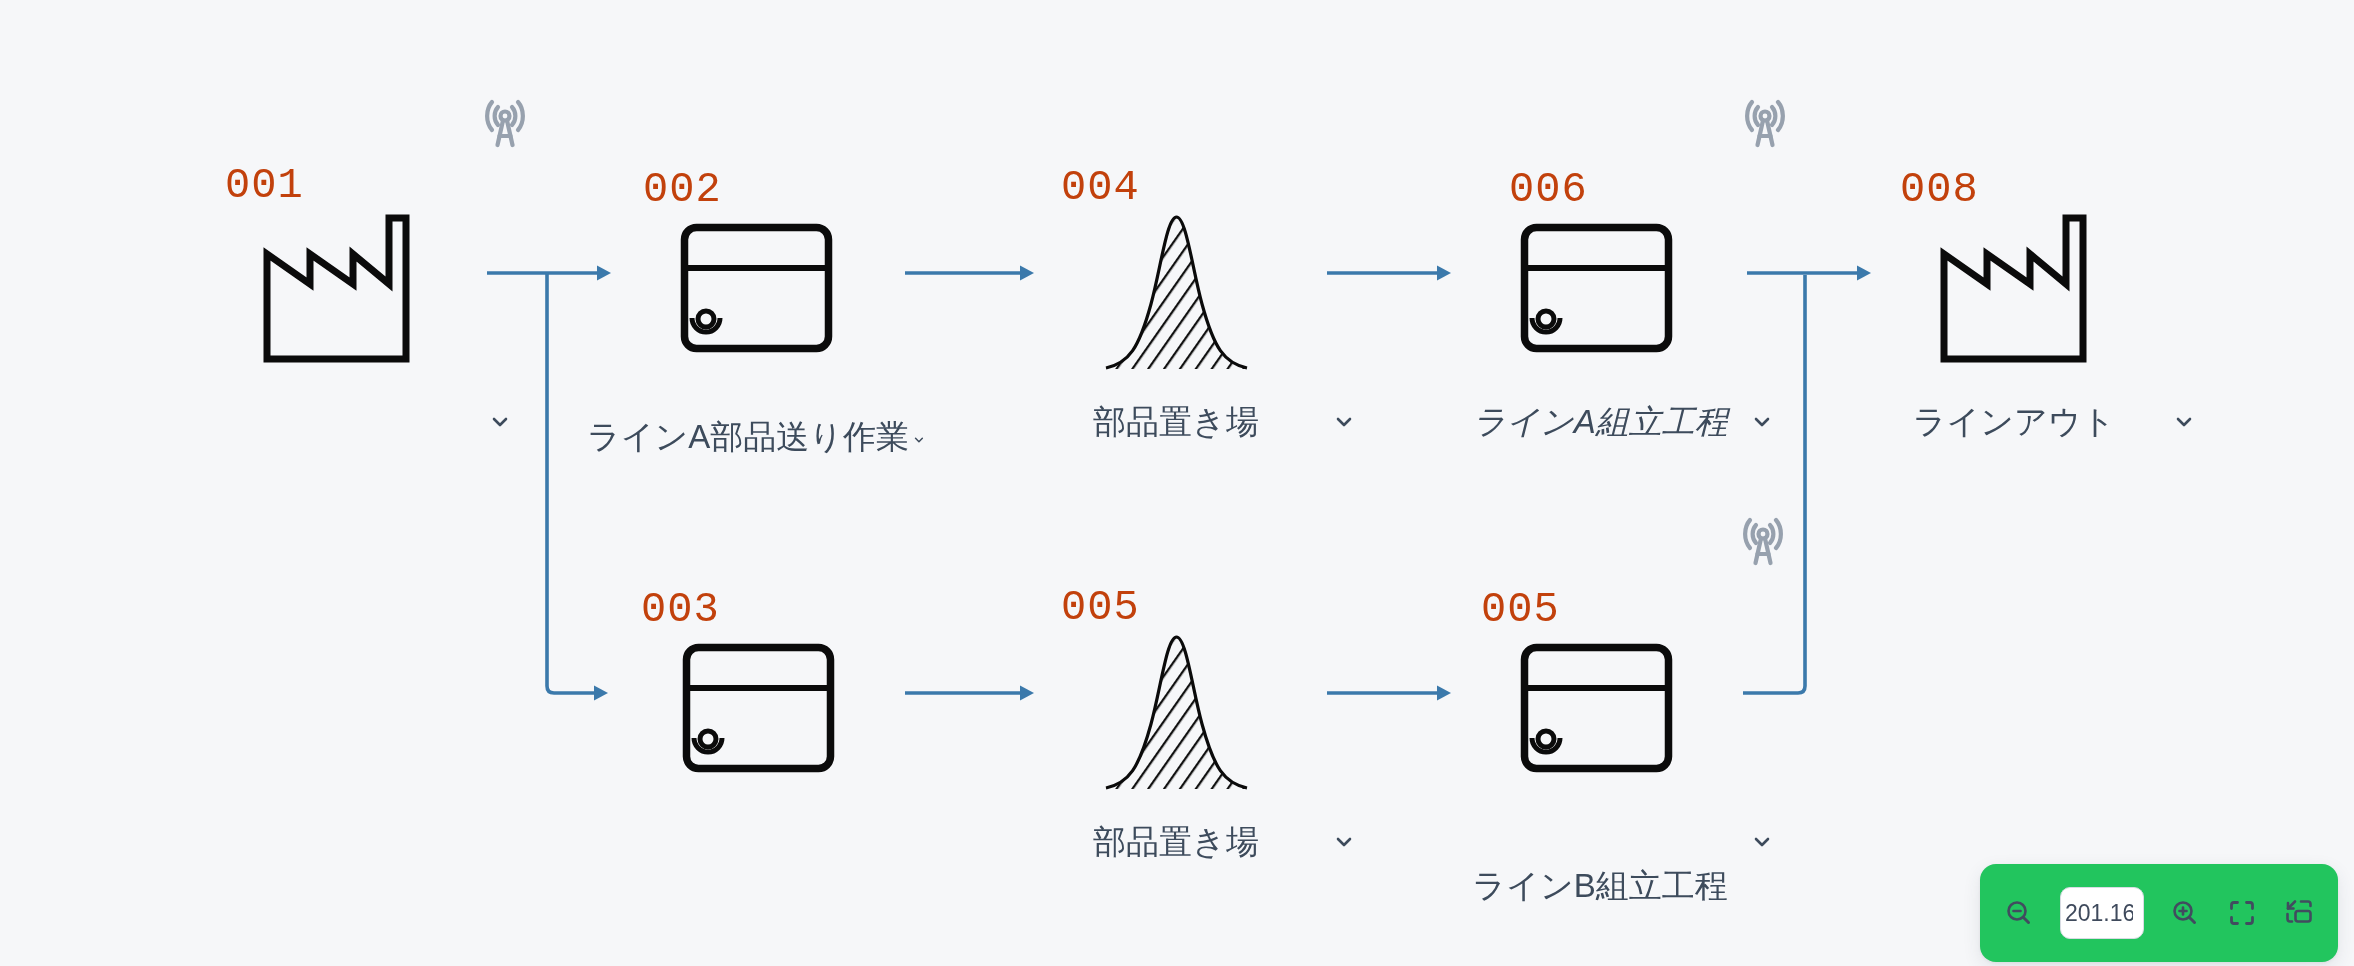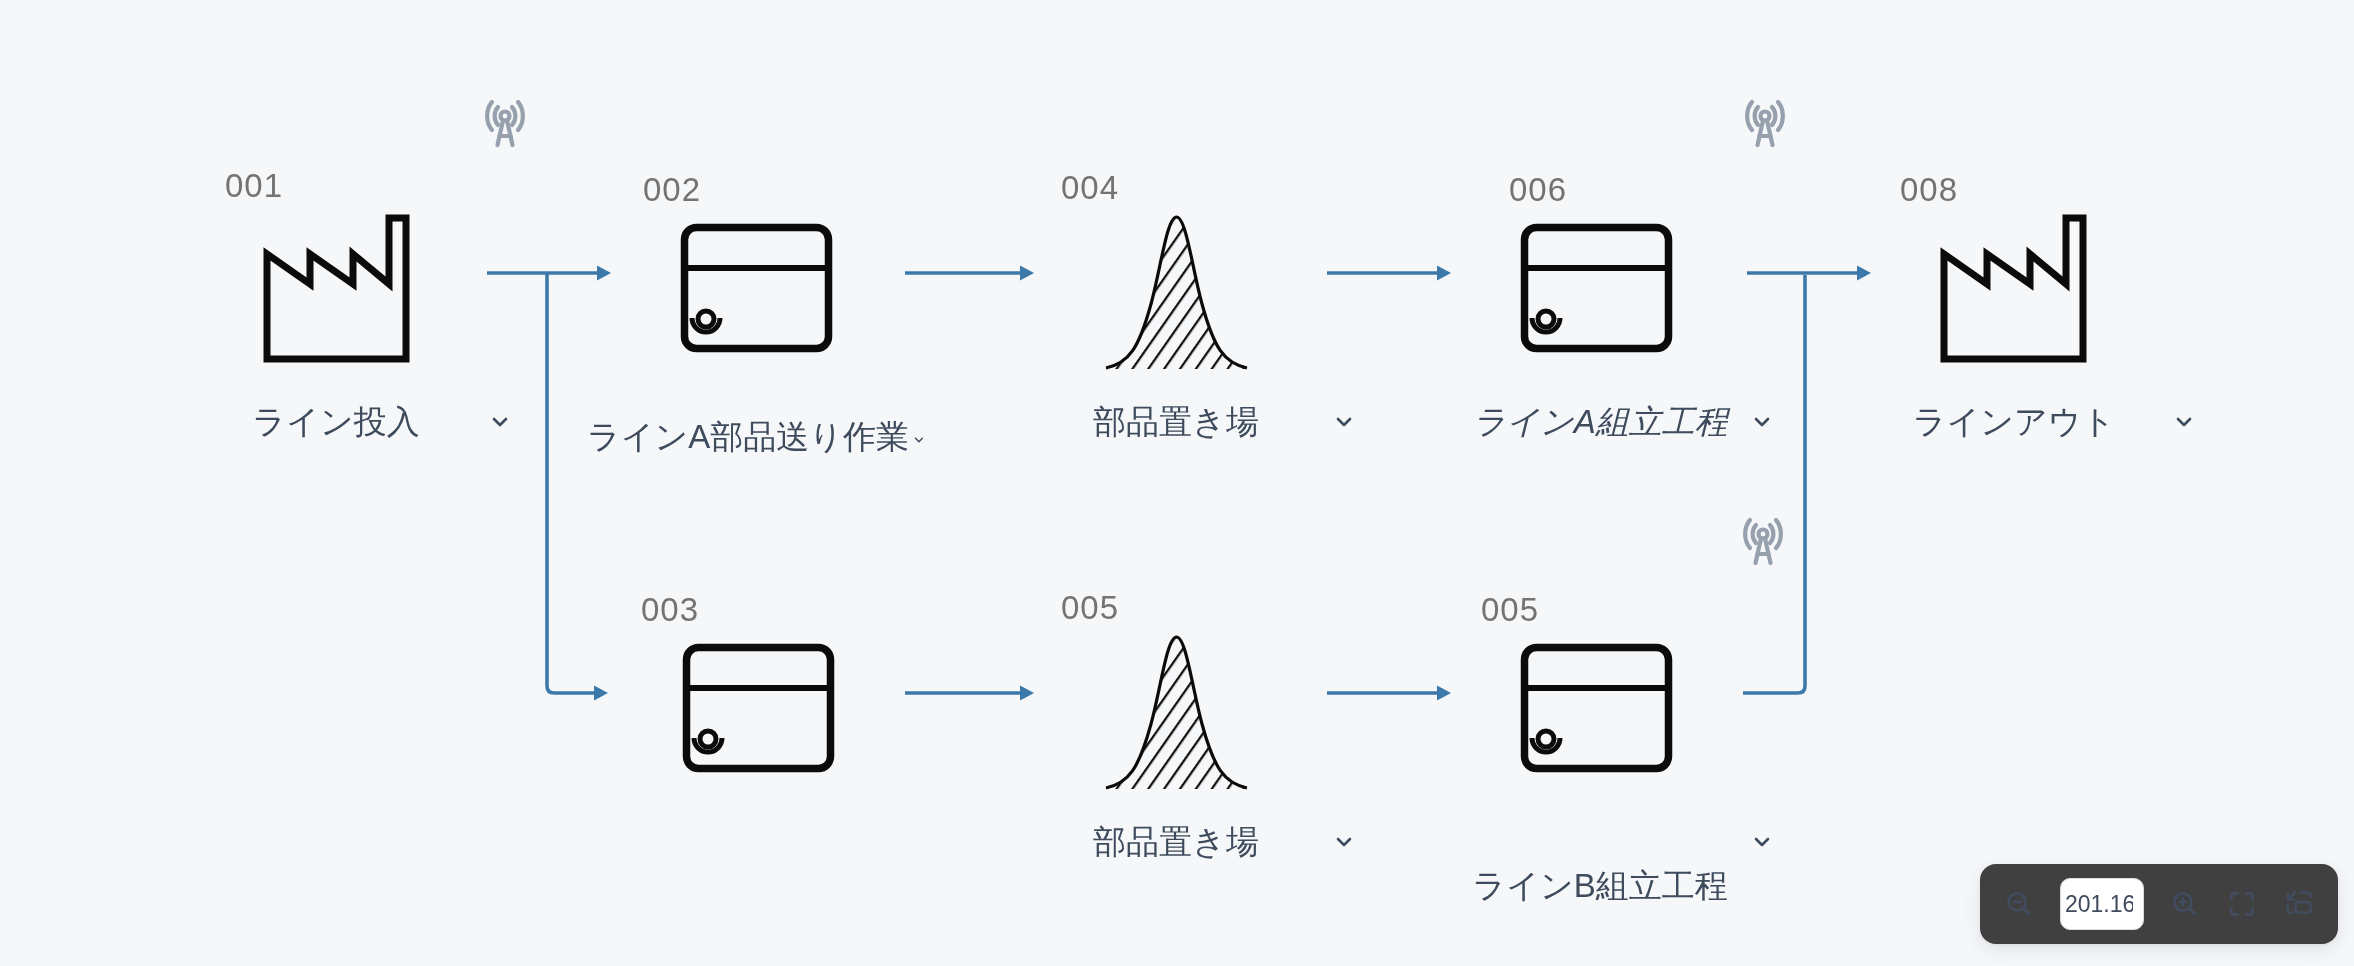--- a/index.html
+++ b/index.html
@@ -9,36 +9,36 @@
     overflow:hidden;
   }
   .stage{
     position:relative;width:2354px;height:966px;
     background:#f6f7f9;
   }
   .flow{position:absolute;left:0;top:0;}
   .abs{position:absolute;}
   .num{
     position:absolute;
-    font-size:33px;color:#737373;letter-spacing:1px;
-    line-height:36px;white-space:nowrap;
+    font-size:42px;color:#c2410c;letter-spacing:1px;
+    line-height:36px;white-space:nowrap;font-family:Liberation Mono, monospace;
   }
   .label-row{
     position:absolute;width:340px;height:40px;
     display:flex;align-items:center;justify-content:center;
     font-size:33px;color:#3d4b5c;white-space:nowrap;
     line-height:40px;
   }
   .label-row .chev-inline{margin-left:2px;margin-top:6px;}
   .chev{position:absolute;width:28px;height:28px;}
   .antenna{position:absolute;width:52px;height:58px;}
   .node-icon{position:absolute;}
   .ctrlbar{
-    position:absolute;left:1980px;top:864px;width:358px;height:80px;
-    background:#404040;border-radius:16px;
+    position:absolute;left:1980px;top:864px;width:358px;height:98px;
+    background:#22c55e;border-radius:16px;
     box-shadow:0 6px 18px rgba(45,55,75,.10),0 1px 3px rgba(45,55,75,.07);
     display:flex;align-items:center;justify-content:space-between;
     padding:1px 23px;box-sizing:border-box;
   }
   .ctrl-btn{
     width:32px;height:32px;display:flex;align-items:center;justify-content:center;
     background:none;border:none;padding:0;cursor:pointer;
   }
   .zoom-input{
     width:84px;height:52px;box-sizing:border-box;
@@ -116,21 +116,20 @@
       <path d="M13,31 C6.5,23.5 6.5,10.5 13,3"></path>
       <path d="M33,26 C37.5,21 37.5,13 33,8"></path>
       <path d="M39,31 C45.5,23.5 45.5,10.5 39,3"></path>
     </g>
   </svg>
 
   <div class="num" style="left:225px;top:168px;">001</div>
   <svg class="node-icon" style="left:263px;top:214px;" width="147" height="149" viewBox="0 0 147 149">
     <path d="M4,145 V40 L47,70 V40 L90,70 V40 L126,70 V4 H143 V145 Z" fill="none" stroke="#0b0b0b" stroke-width="7"></path>
   </svg>
-  <div class="label-row" style="left:166px;top:402px;">ライン投入</div>
   <svg class="chev" style="left:486px;top:408px;" viewBox="0 0 28 28">
     <polyline points="8,11 14,17 20,11" fill="none" stroke="#3d4b5c" stroke-width="2.6" stroke-linecap="round" stroke-linejoin="round"></polyline>
   </svg>
 
   <div class="num" style="left:643px;top:172px;">002</div>
   <svg class="node-icon" style="left:680px;top:223px;" width="153" height="130" viewBox="0 0 153 130">
     <rect x="4.5" y="4.5" width="144" height="121" rx="12" fill="none" stroke="#0b0b0b" stroke-width="7.5"></rect>
     <line x1="5" y1="45" x2="148" y2="45" stroke="#0b0b0b" stroke-width="6"></line>
     <circle cx="26" cy="96" r="8" fill="none" stroke="#0b0b0b" stroke-width="5"></circle>
     <path d="M12,95 A14,14 0 0 0 40,95" fill="none" stroke="#0b0b0b" stroke-width="5"></path>

